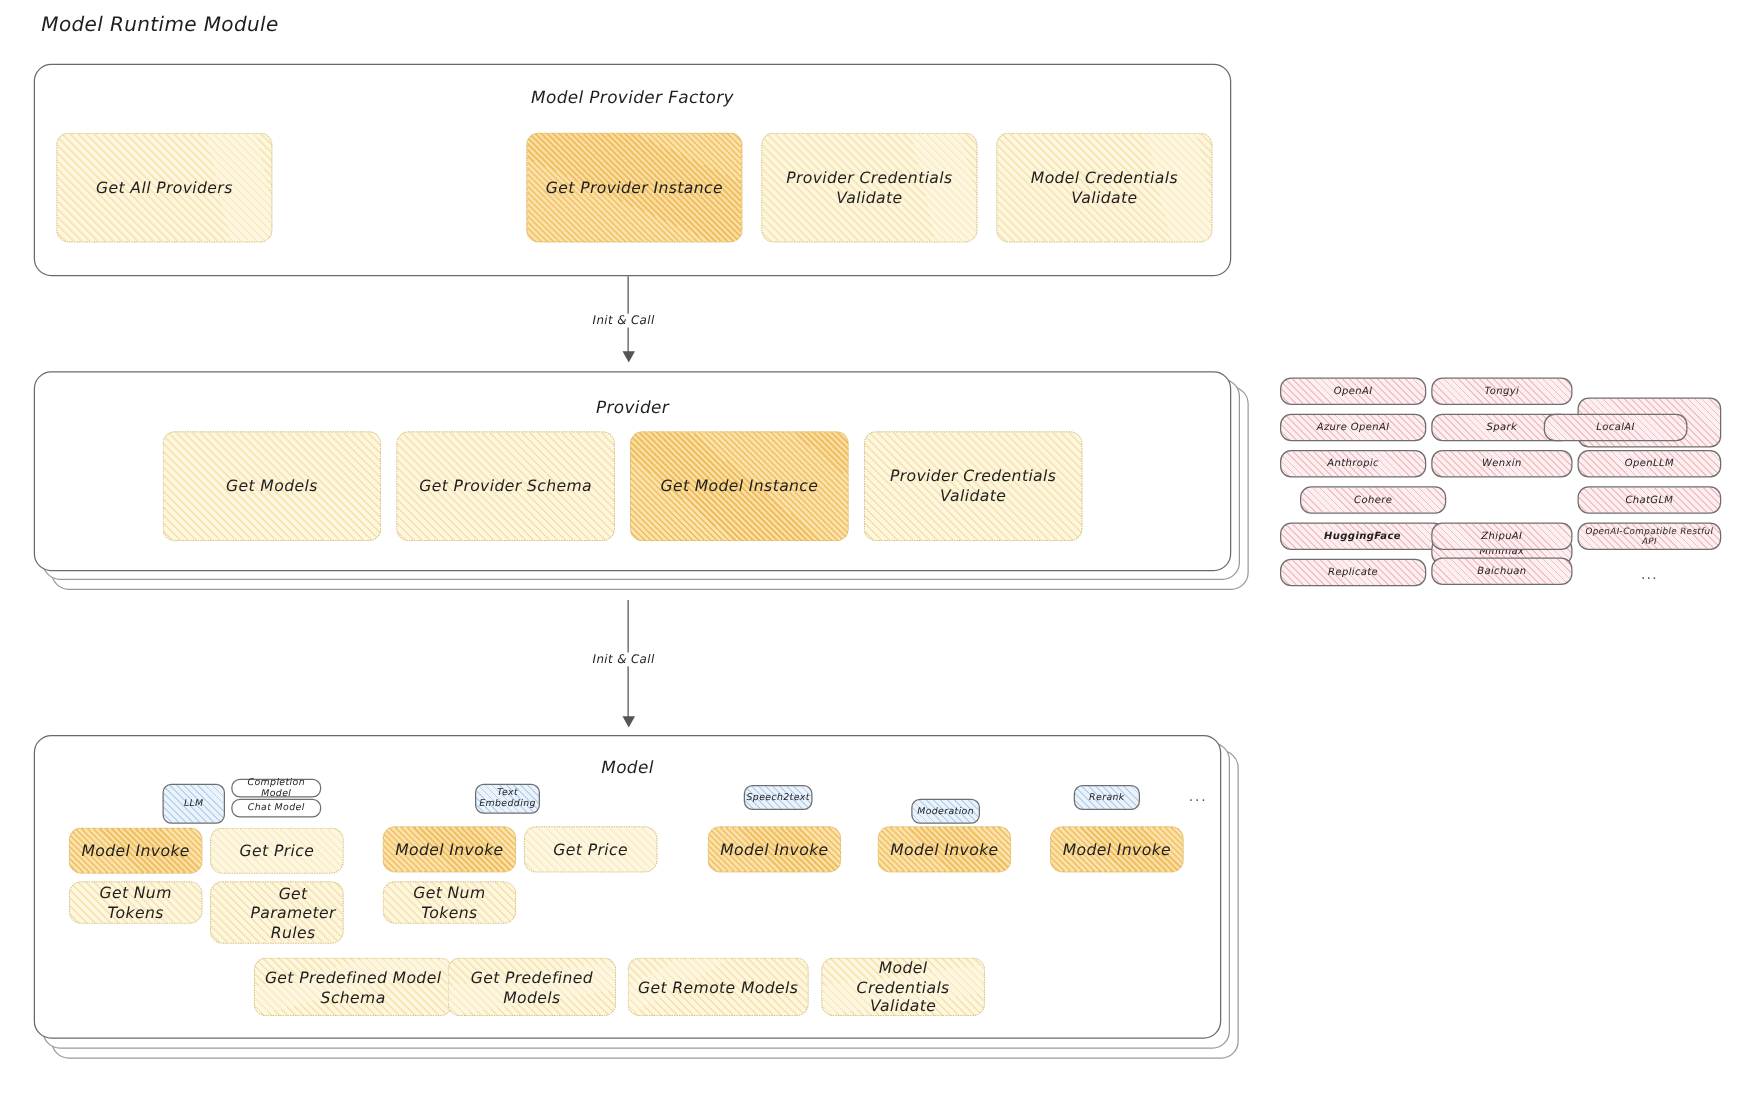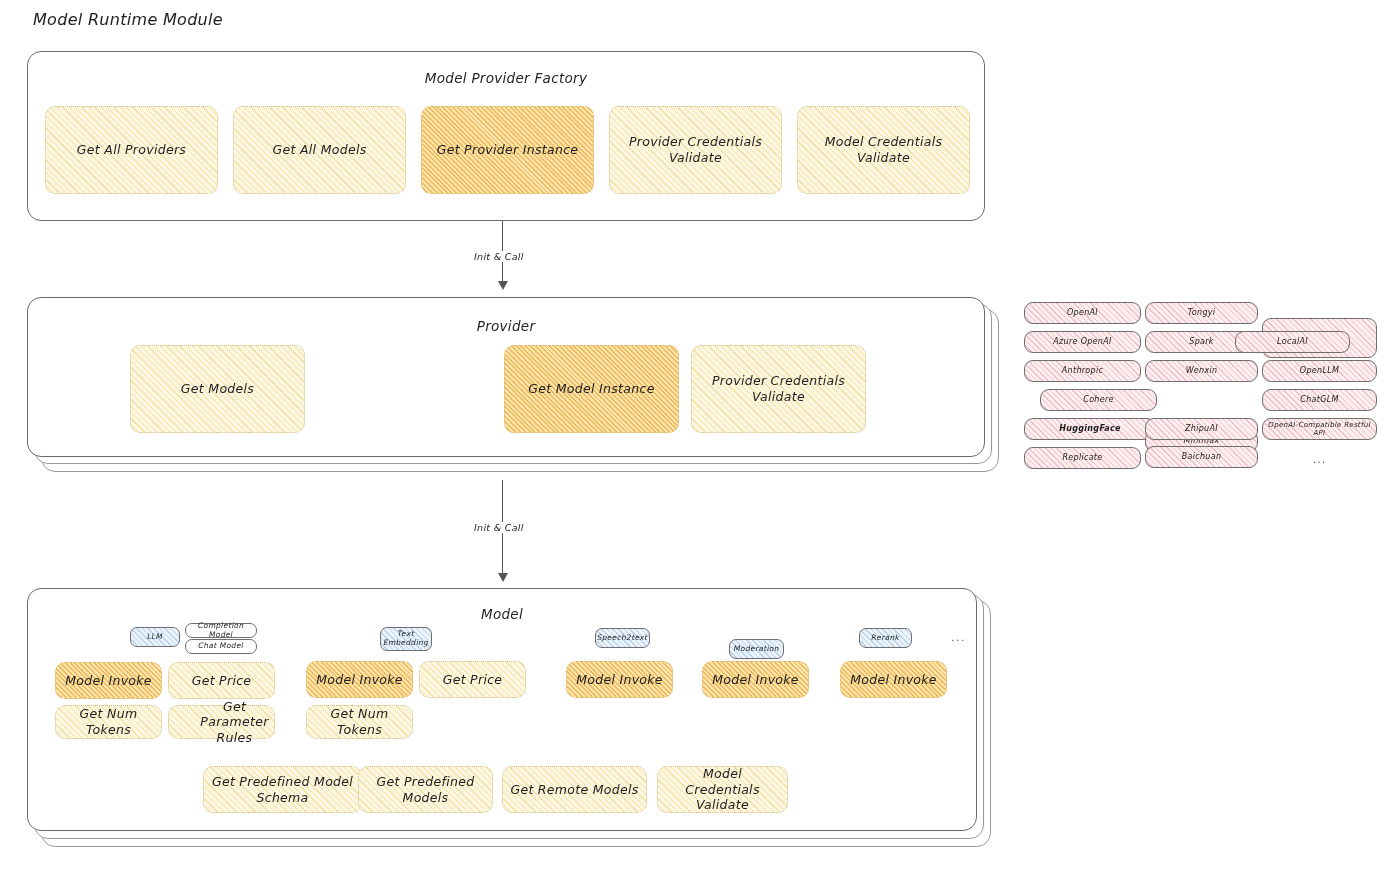--- a/index.html
+++ b/index.html
@@ -117,36 +117,36 @@
 
 <div class="canvas">
 
   <div class="page-title hand">Model Runtime Module</div>
 
   <div class="card" style="left:27px;top:51px;width:958px;height:170px;">
     <div class="card-title hand" style="top:18px;">Model Provider Factory</div>
   </div>
 
   <div class="node fill-yellow hand" style="left:45px;top:106px;width:173px;height:88px;">Get All Providers</div>
-  <div class="node fill-yellow hand" style="left:233px;top:106px;width:173px;height:88px;">Get All Models</div>
   <div class="node fill-orange hand" style="left:421px;top:106px;width:173px;height:88px;">Get Provider Instance</div>
   <div class="node fill-yellow hand" style="left:609px;top:106px;width:173px;height:88px;">Provider Credentials Validate</div>
   <div class="node fill-yellow hand" style="left:797px;top:106px;width:173px;height:88px;">Model Credentials Validate</div>
 
   <div class="arrow-line" style="left:502px;top:221px;height:63px;"></div>
   <div class="arrow-head" style="left:498px;top:281px;"></div>
   <div class="arrow-label hand" style="left:470px;top:251px;">Init &amp; Call</div>
 
   <div class="card-shadow" style="left:41px;top:309px;width:958px;height:163px;"></div>
   <div class="card-shadow" style="left:34px;top:303px;width:958px;height:161px;"></div>
   <div class="card" style="left:27px;top:297px;width:958px;height:160px;">
     <div class="card-title hand" style="top:20px;">Provider</div>
   </div>
 
   <div class="node fill-yellow hand" style="left:130px;top:345px;width:175px;height:88px;">Get Models</div>
+  <div class="node fill-yellow hand" style="left:317px;top:345px;width:175px;height:88px;">Get Provider Schema</div>
   <div class="node fill-orange hand" style="left:504px;top:345px;width:175px;height:88px;">Get Model Instance</div>
   <div class="node fill-yellow hand" style="left:691px;top:345px;width:175px;height:88px;">Provider Credentials Validate</div>
 
   <div class="chip hand" style="left:1024px;top:302px;width:117px;height:22px;">OpenAI</div>
   <div class="chip hand" style="left:1024px;top:331px;width:117px;height:22px;">Azure OpenAI</div>
   <div class="chip hand" style="left:1024px;top:360px;width:117px;height:22px;">Anthropic</div>
   <div class="chip hand" style="left:1024px;top:389px;width:117px;height:22px;margin-left:16px;">Cohere</div>
   <div class="chip hand" style="left:1024px;top:418px;width:132px;height:22px;font-weight:bold;">HuggingFace</div>
   <div class="chip hand" style="left:1024px;top:447px;width:117px;height:22px;">Replicate</div>
 
@@ -167,28 +167,28 @@
   <div class="arrow-line" style="left:502px;top:480px;height:96px;"></div>
   <div class="arrow-head" style="left:498px;top:573px;"></div>
   <div class="arrow-label hand" style="left:470px;top:522px;">Init &amp; Call</div>
 
   <div class="card-shadow" style="left:41px;top:600px;width:950px;height:247px;"></div>
   <div class="card-shadow" style="left:34px;top:594px;width:950px;height:245px;"></div>
   <div class="card" style="left:27px;top:588px;width:950px;height:243px;">
     <div class="card-title hand" style="top:17px;">Model</div>
   </div>
 
-  <div class="badge hand" style="left:130px;top:627px;width:50px;height:20px;">LLM</div>
+  <div class="badge hand" style="left:130px;top:627px;width:50px;height:32px;">LLM</div>
   <div class="badge-plain hand" style="left:185px;top:623px;width:72px;height:15px;">Completion Model</div>
   <div class="badge-plain hand" style="left:185px;top:639px;width:72px;height:15px;">Chat Model</div>
 
   <div class="node fill-orange hand" style="left:55px;top:662px;width:107px;height:37px;">Model Invoke</div>
   <div class="node fill-yellow hand" style="left:168px;top:662px;width:107px;height:37px;">Get Price</div>
   <div class="node fill-yellow hand" style="left:55px;top:705px;width:107px;height:34px;">Get Num Tokens</div>
-  <div class="node fill-yellow hand" style="left:168px;top:705px;width:107px;height:34px;padding-left:32px;">Get Parameter Rules</div>
+  <div class="node fill-yellow hand" style="left:168px;top:705px;width:107px;height:50px;padding-left:32px;">Get Parameter Rules</div>
 
   <div class="badge hand" style="left:380px;top:627px;width:52px;height:24px;">Text Embedding</div>
   <div class="node fill-orange hand" style="left:306px;top:661px;width:107px;height:37px;">Model Invoke</div>
   <div class="node fill-yellow hand" style="left:419px;top:661px;width:107px;height:37px;">Get Price</div>
   <div class="node fill-yellow hand" style="left:306px;top:705px;width:107px;height:34px;">Get Num Tokens</div>
 
   <div class="badge hand" style="left:595px;top:628px;width:55px;height:20px;">Speech2text</div>
   <div class="node fill-orange hand" style="left:566px;top:661px;width:107px;height:37px;">Model Invoke</div>
 
   <div class="badge hand" style="left:729px;top:628px;width:55px;height:20px;margin-top:11px;">Moderation</div>

